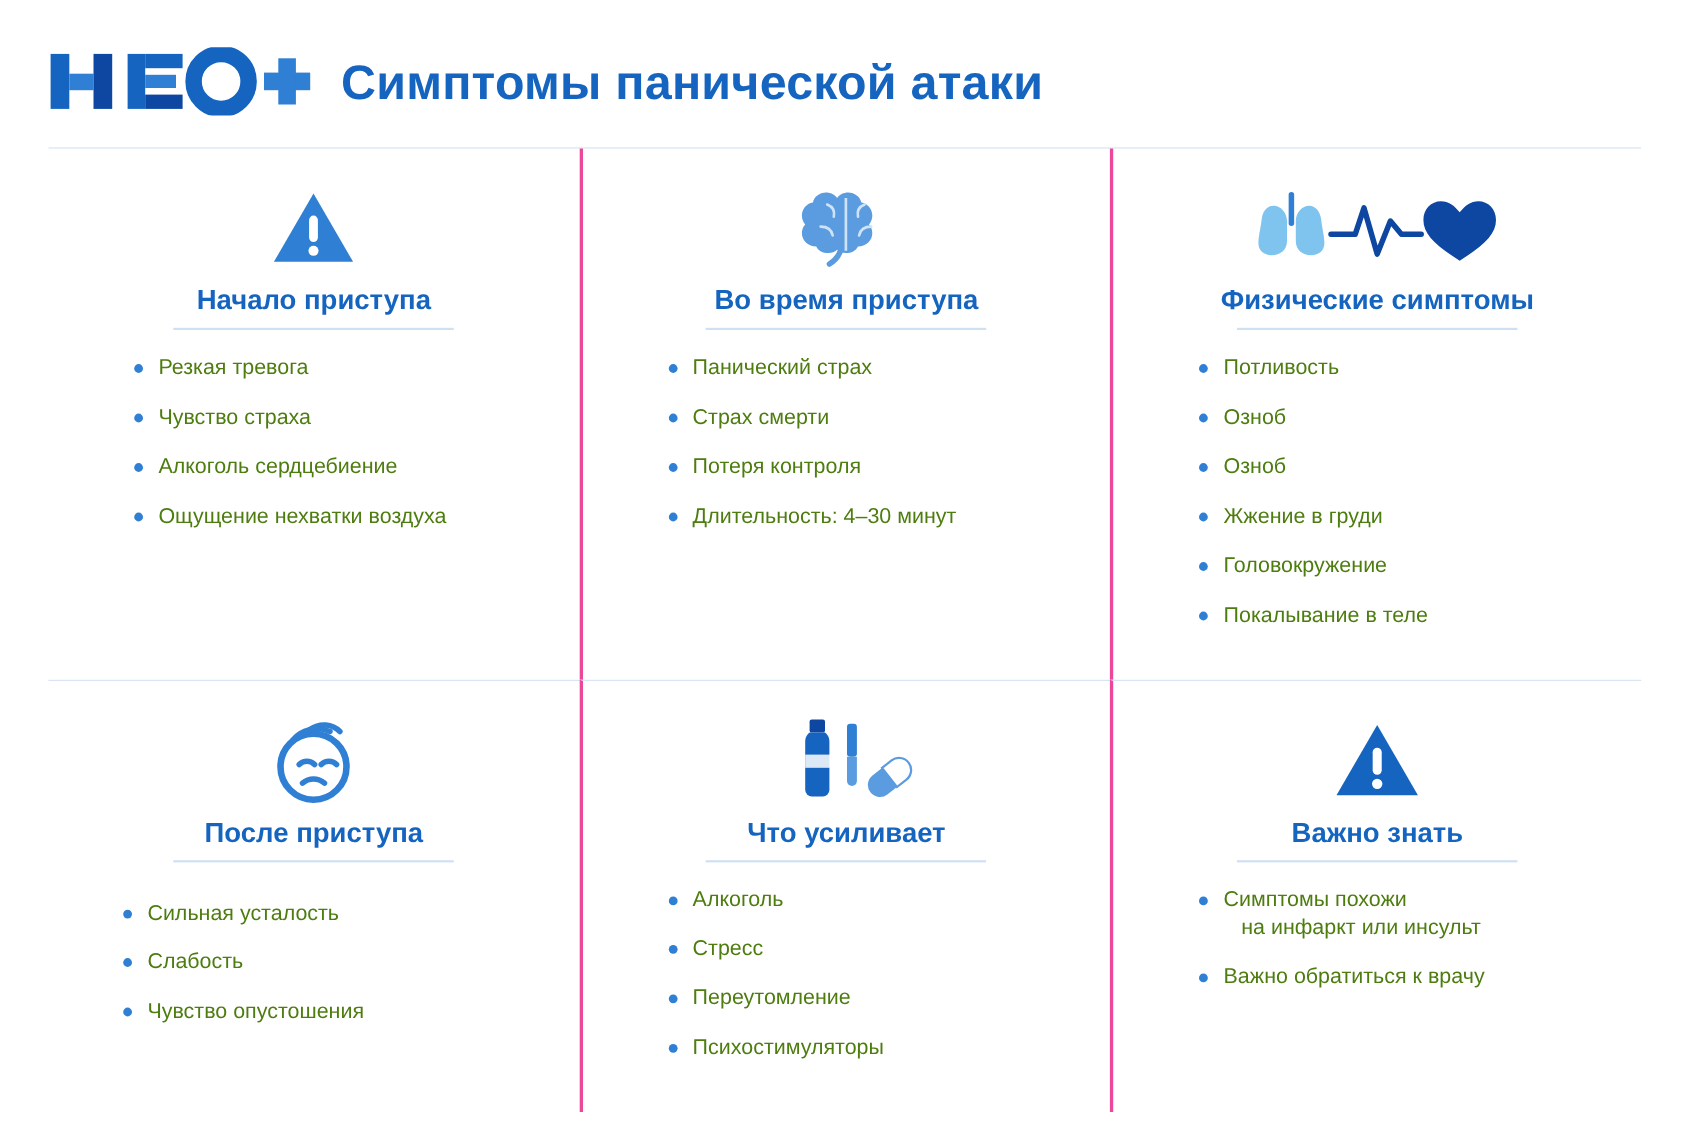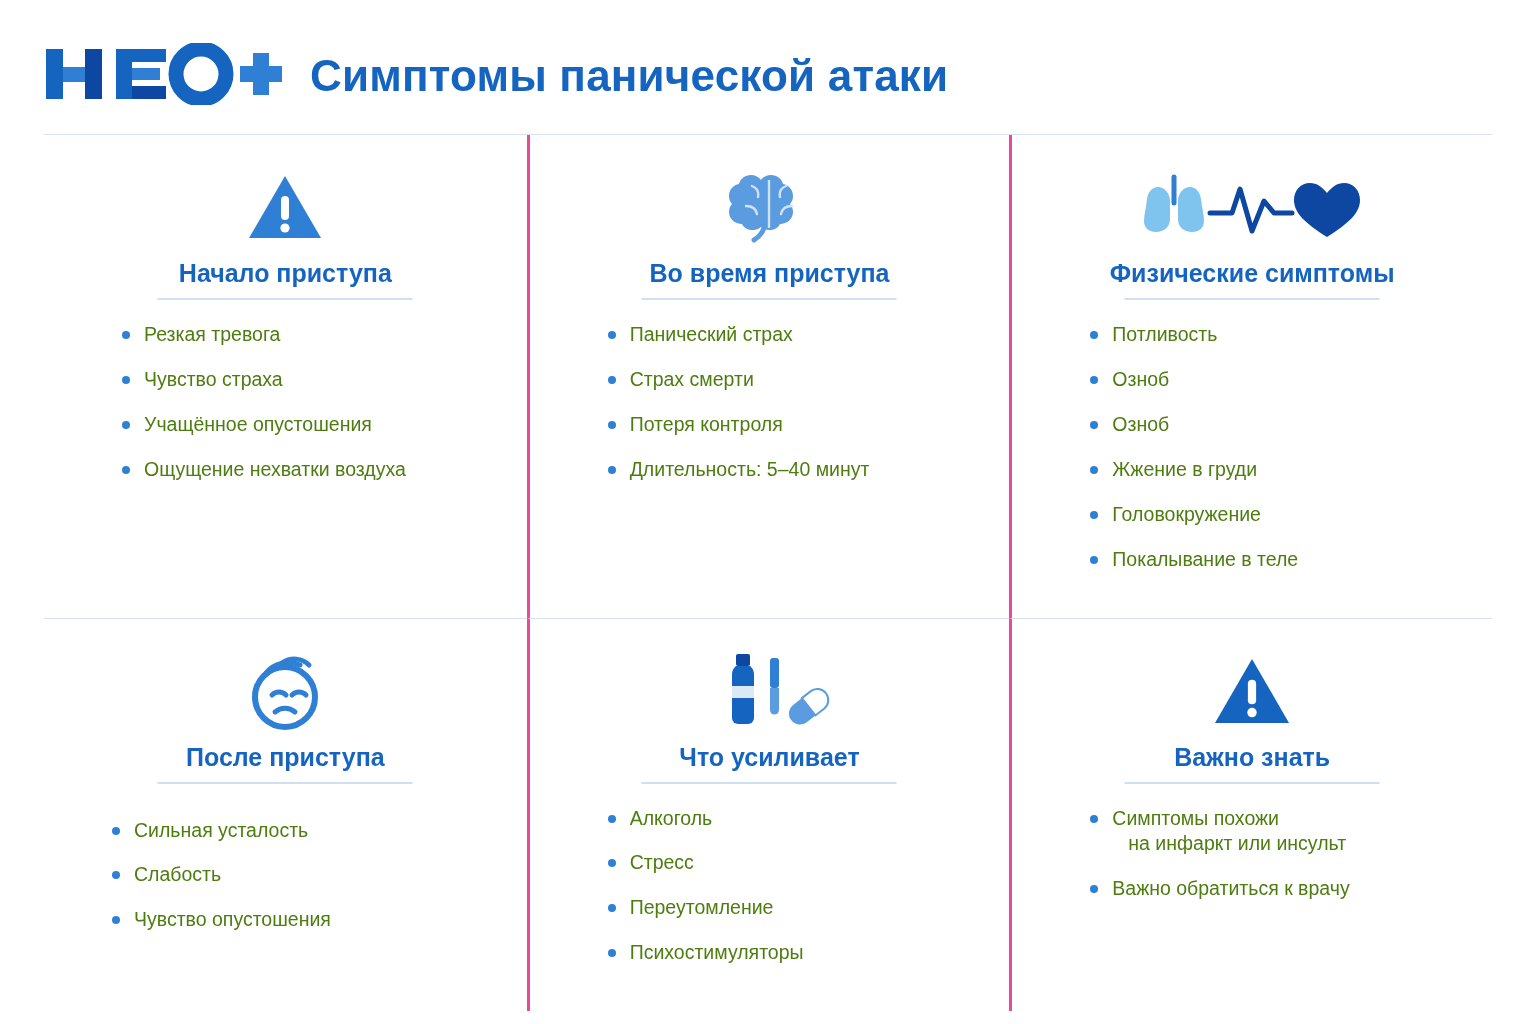--- a/index.html
+++ b/index.html
@@ -159,40 +159,40 @@
         <svg width="76" height="70" viewBox="0 0 76 70" xmlns="http://www.w3.org/2000/svg">
           <path d="M38 4 L74 66 L2 66 Z" fill="#2f7fd4"></path>
           <rect x="34" y="24" width="8" height="24" rx="4" fill="#ffffff"></rect>
           <circle cx="38" cy="56" r="4.6" fill="#ffffff"></circle>
         </svg>
       </div>
       <div class="card-title">Начало приступа</div>
       <ul class="items">
         <li>Резкая тревога</li>
         <li>Чувство страха</li>
-        <li>Учащённое опустошения</li>
+        <li>Алкоголь сердцебиение</li>
         <li>Ощущение нехватки воздуха</li>
       </ul>
     </div>
 
     <div class="cell col-mid">
       <div class="icon-wrap">
         <svg width="98" height="78" viewBox="0 0 98 78" xmlns="http://www.w3.org/2000/svg">
           <path d="M31 7c-6 0-11 4-12 9-6 1-10 6-10 12 0 3 1 6 3 8-2 2-3 5-3 8 0 7 6 12 13 12 2 4 6 6 11 6 3 0 6-1 8-3 2 2 5 3 8 3 5 0 9-2 11-6 7 0 13-5 13-12 0-3-1-6-3-8 2-2 3-5 3-8 0-6-4-11-10-12-1-5-6-9-12-9-4 0-8 2-10 5-2-3-6-5-10-5z" fill="#5b9ce0"></path>
           <path d="M49 12v48" stroke="#cfe3f7" stroke-width="2.4" fill="none"></path>
           <path d="M32 18c5 2 7 6 6 11M66 18c-5 2-7 6-6 11M26 38c6 0 10 3 11 8M72 38c-6 0-10 3-11 8" stroke="#cfe3f7" stroke-width="2.4" fill="none" stroke-linecap="round"></path>
           <path d="M44 60c-2 6-5 9-10 12" stroke="#5b9ce0" stroke-width="5" fill="none" stroke-linecap="round"></path>
         </svg>
       </div>
       <div class="card-title">Во время приступа</div>
       <ul class="items">
         <li>Панический страх</li>
         <li>Страх смерти</li>
         <li>Потеря контроля</li>
-        <li>Длительность: 5–40 минут</li>
+        <li>Длительность: 4–30 минут</li>
       </ul>
     </div>
 
     <div class="cell col-right">
       <div class="icon-wrap">
         <svg width="225" height="72" viewBox="0 0 225 72" xmlns="http://www.w3.org/2000/svg">
 
           <path d="M34 6v26" stroke="#2f7fd4" stroke-width="5" stroke-linecap="round"></path>
           <path d="M30 30c0-8-6-14-12-14-6 0-10 5-11 12-1 9-3 16-3 22 0 7 5 11 12 11 8 0 14-5 14-13z" fill="#7fc3ef"></path>
           <path d="M38 30c0-8 6-14 12-14 6 0 10 5 11 12 1 9 3 16 3 22 0 7-5 11-12 11-8 0-14-5-14-13z" fill="#7fc3ef"></path>

